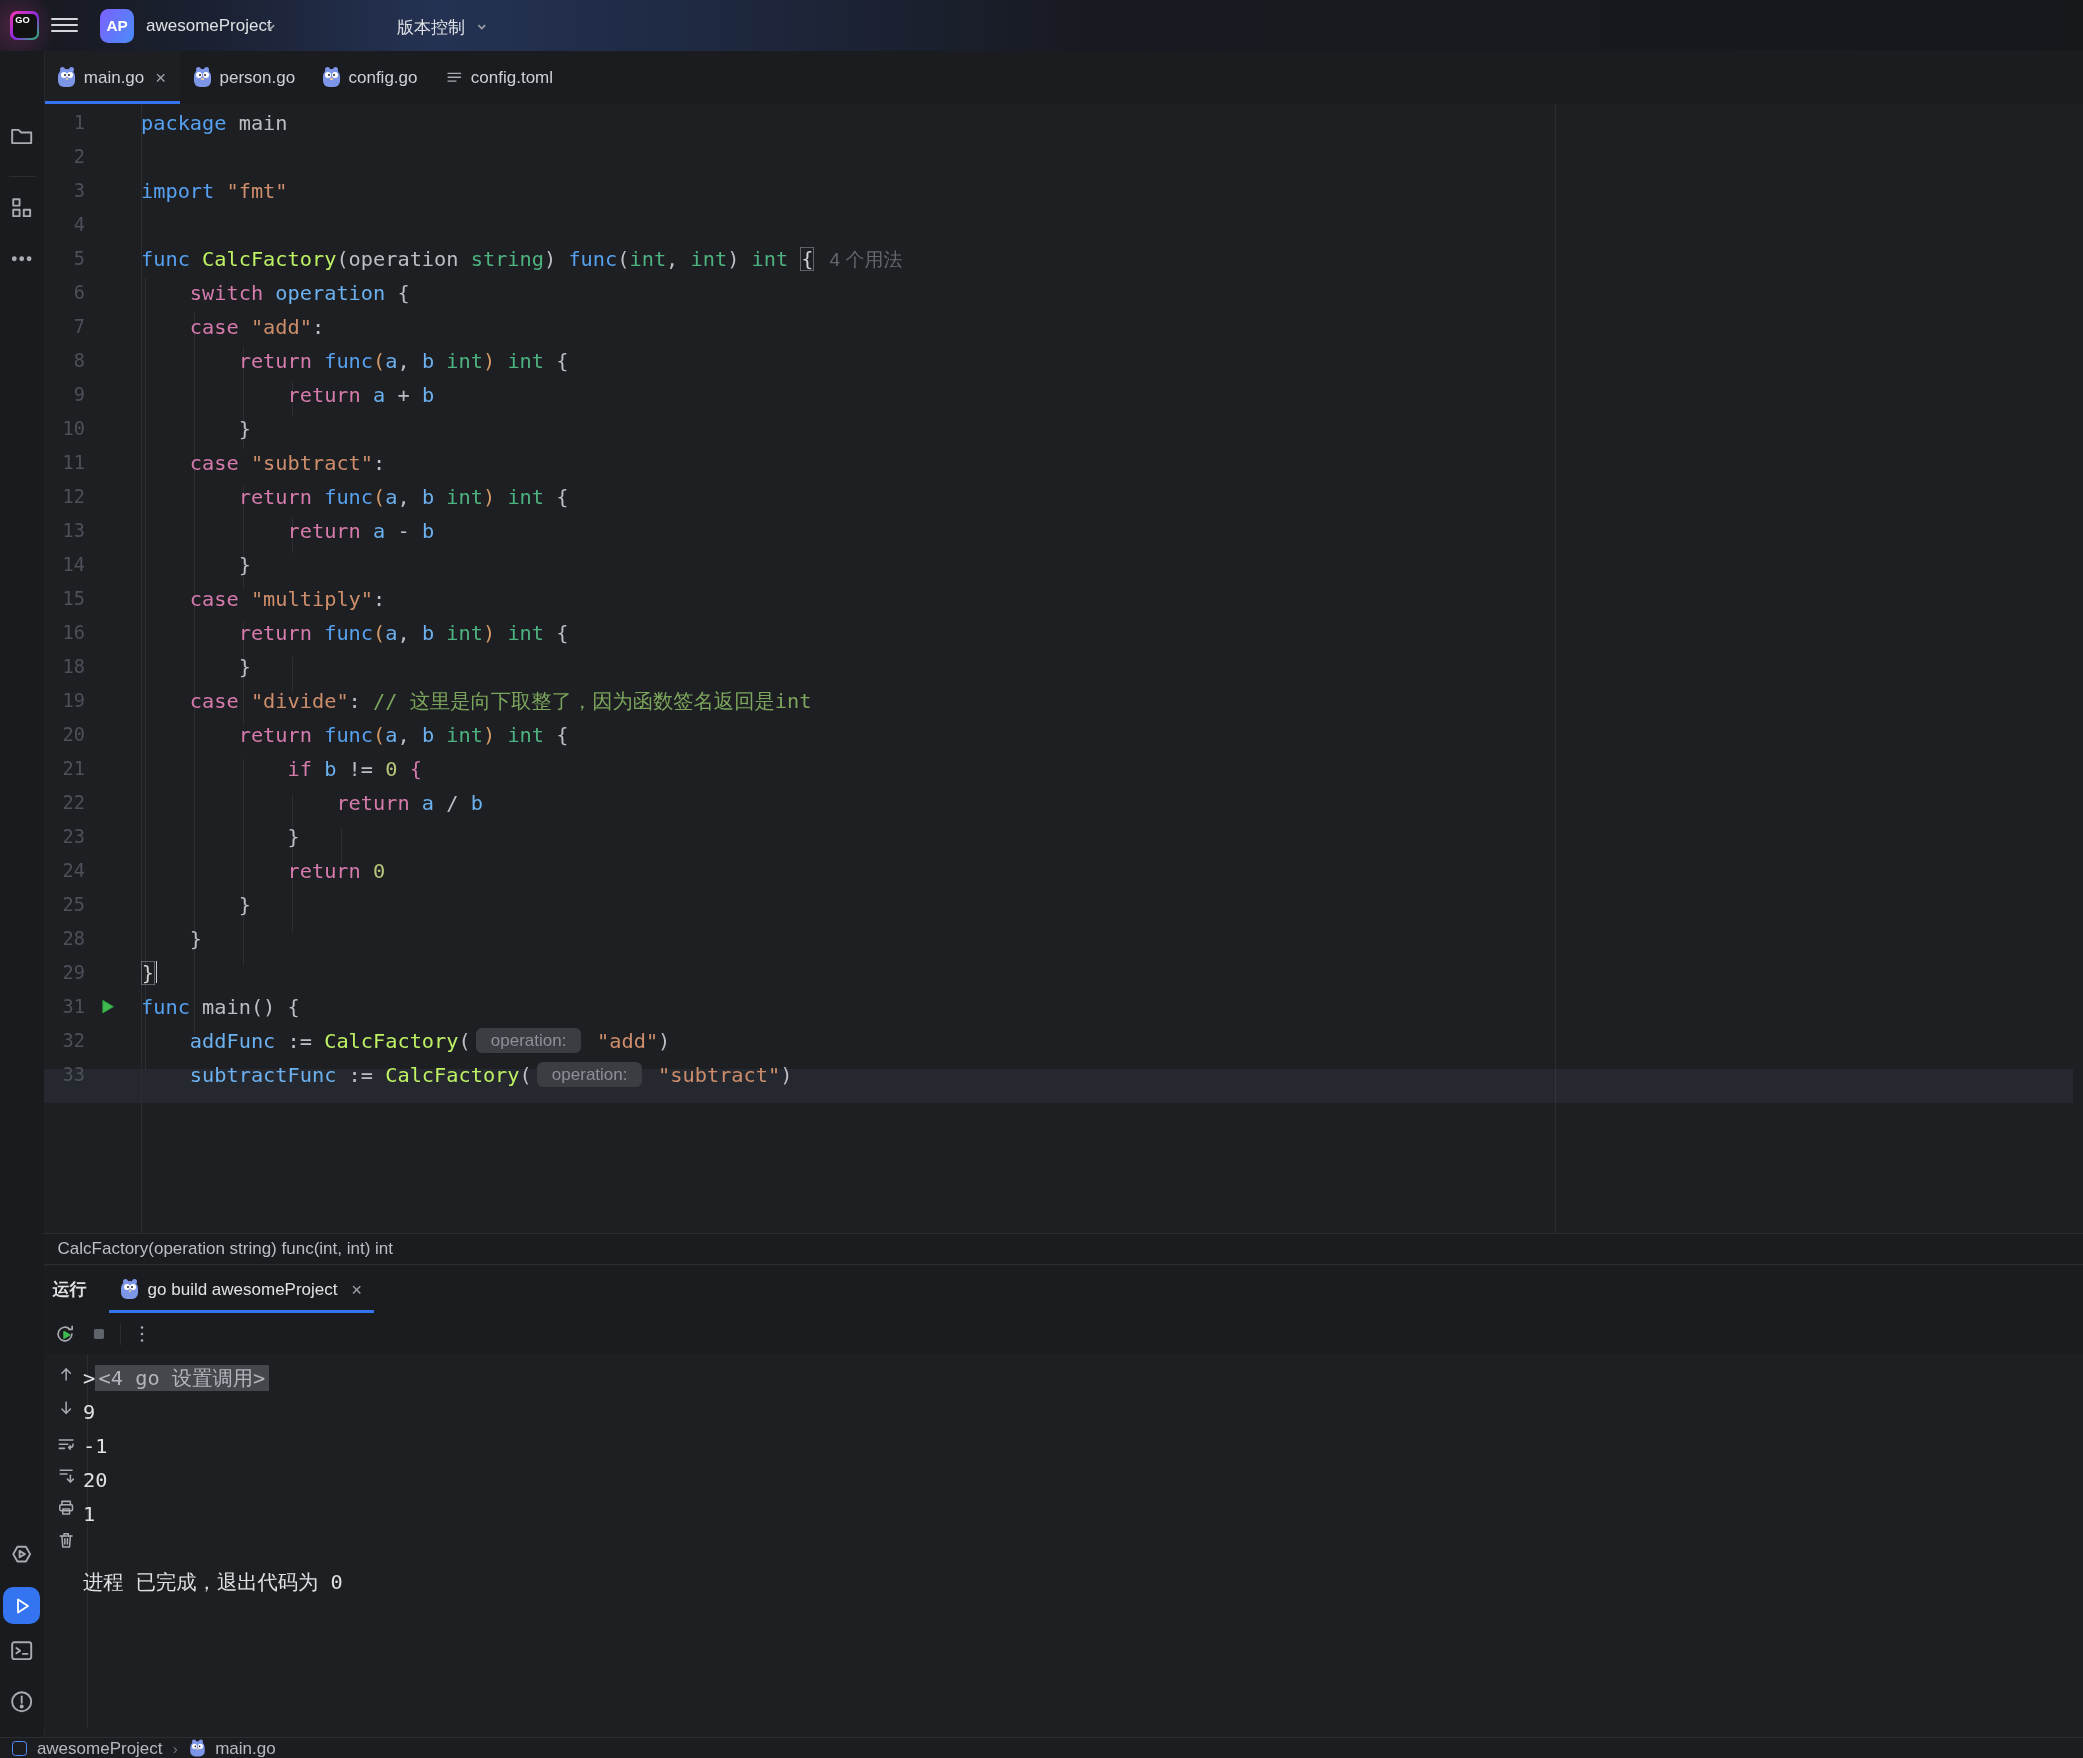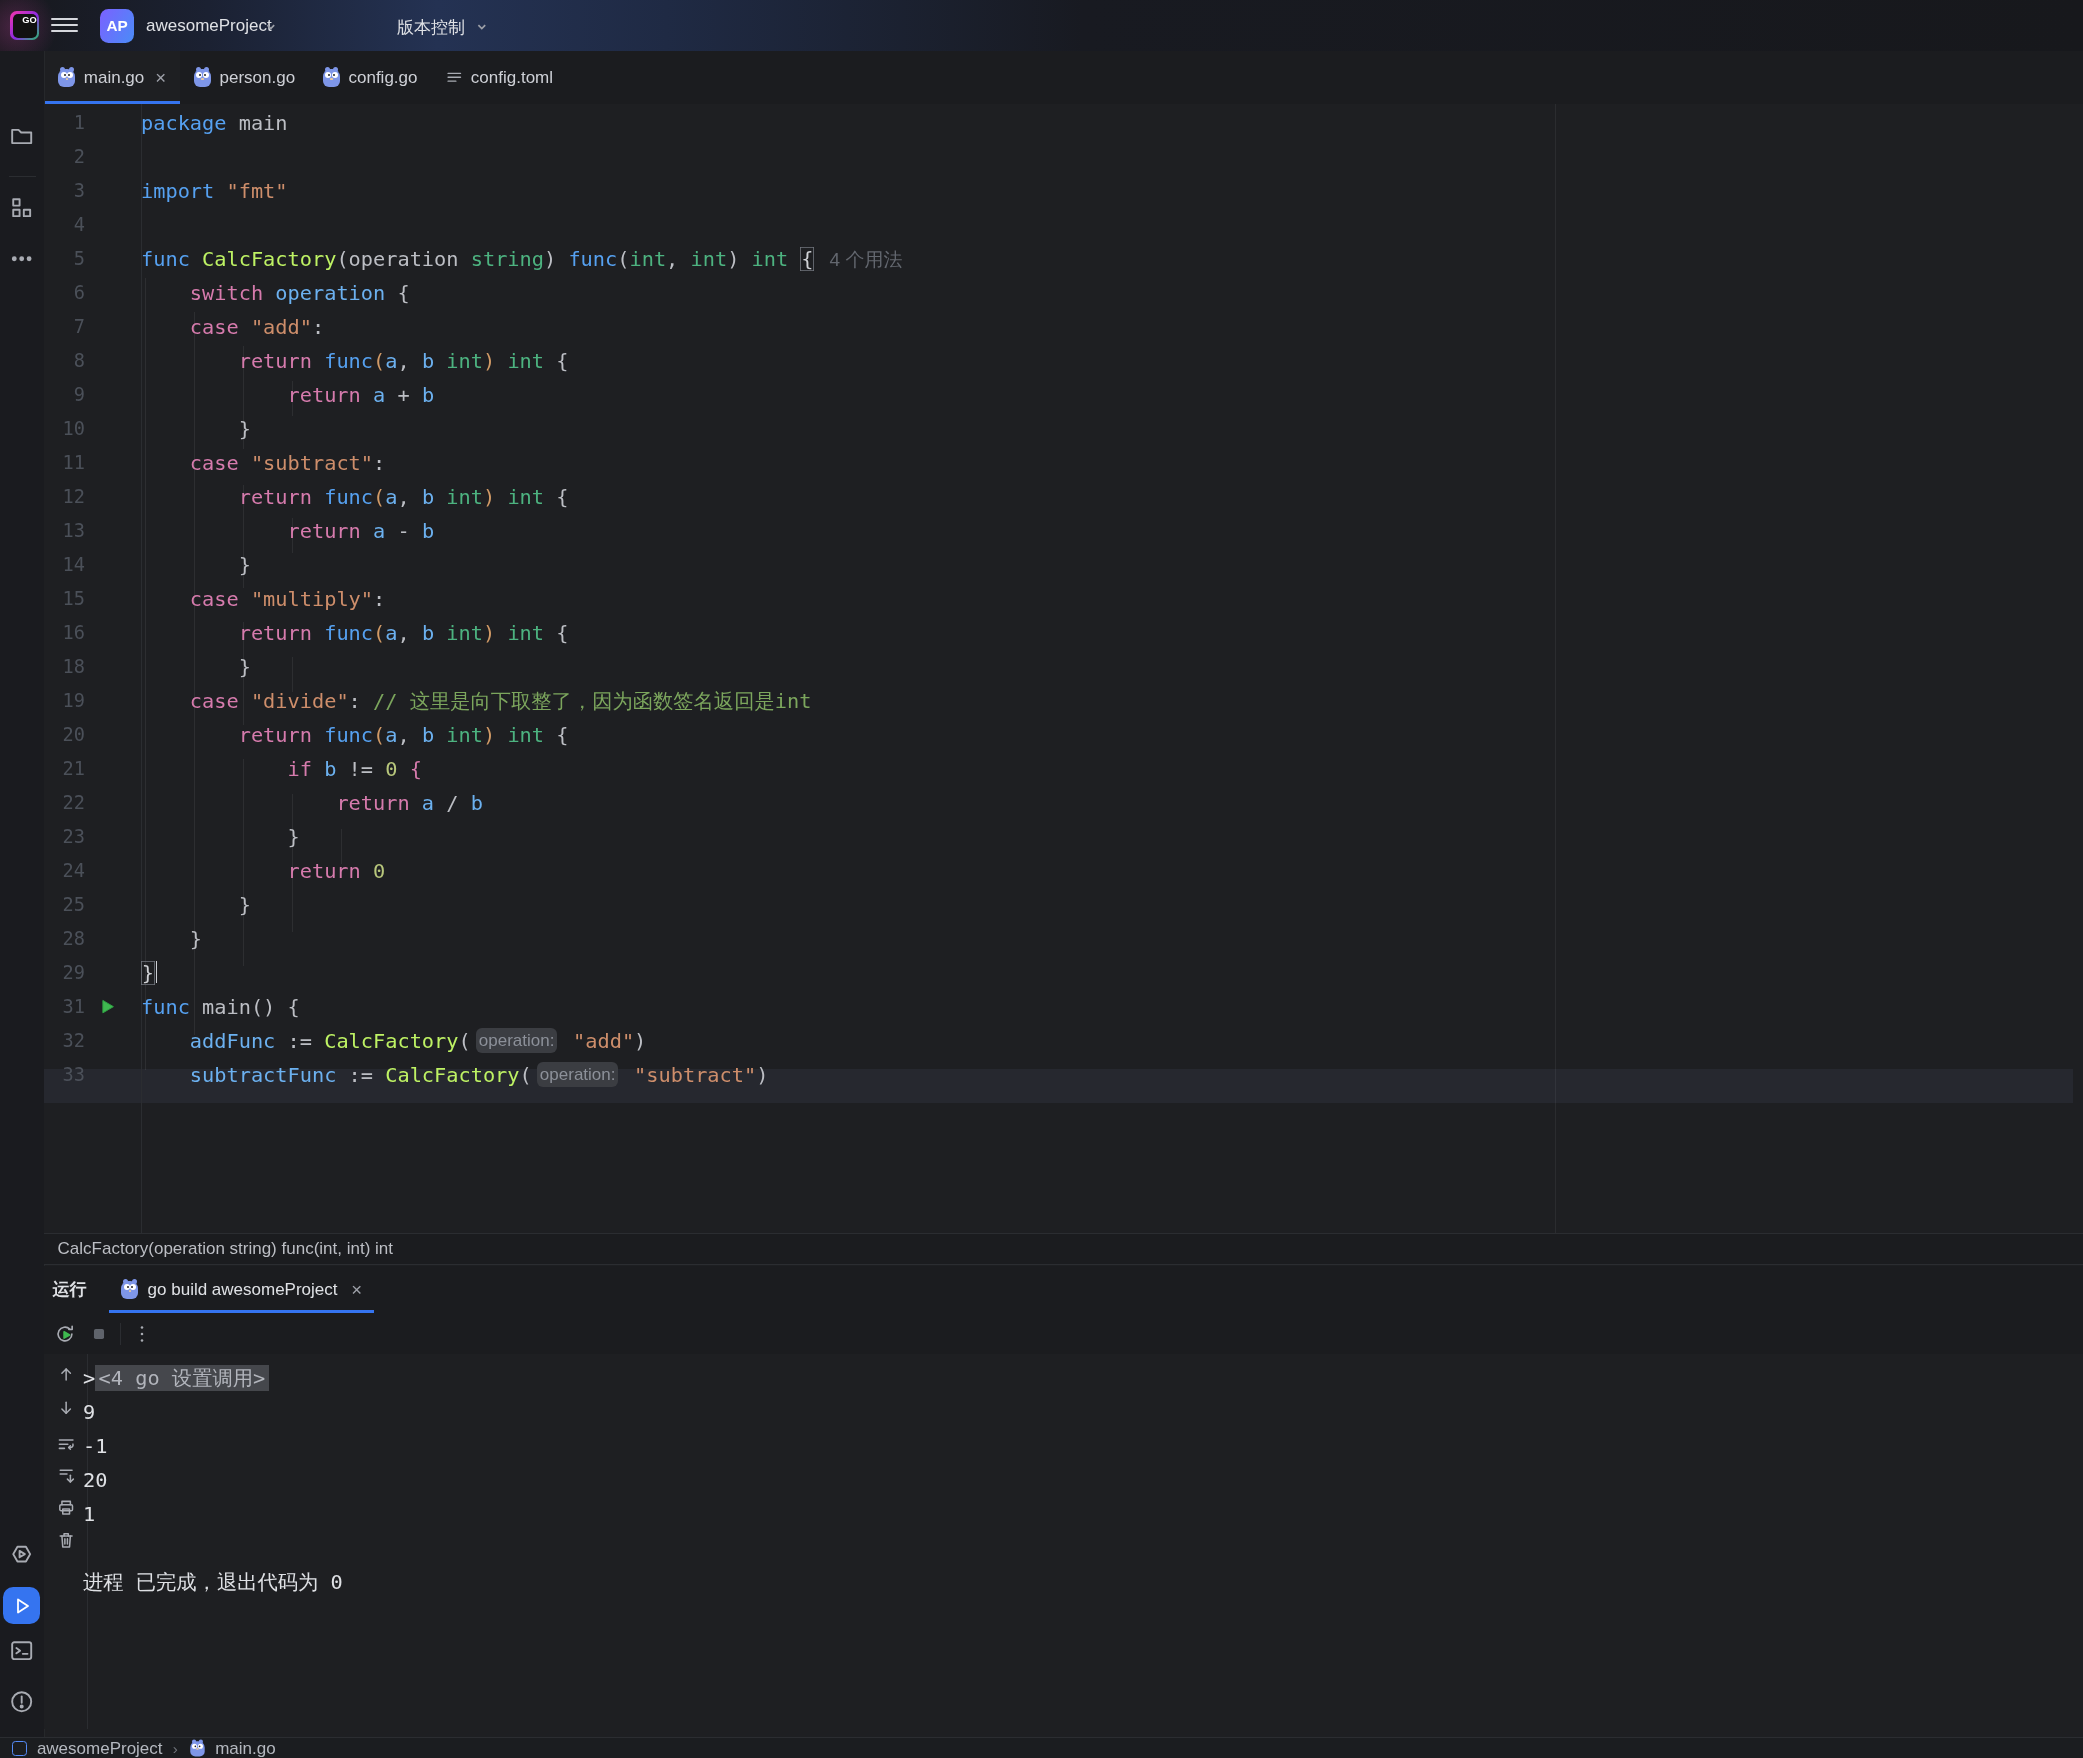--- a/index.html
+++ b/index.html
@@ -3,21 +3,21 @@
 <meta charset="utf-8">
 <style>
   html,body{margin:0;padding:0;background:#101113;}
   #app{position:relative;width:2083px;height:1759px;background:#1E1F22;overflow:hidden;
        font-family:"Liberation Sans","DejaVu Sans",sans-serif;color:#BCBEC4;}
 
   
   #header{position:absolute;left:0;top:0;width:2083px;height:51px;
     background:radial-gradient(circle 59px at 15.3px 27px, rgba(199,64,164,.28), transparent 70%),
                linear-gradient(90deg,#17181C 0%,#1B2132 10%,#243253 21%,#1F2A44 32%,#181A21 52%,#17181C 100%);
-    border-bottom:0.8px solid #2B2D31; display:flex;align-items:center;text-align:right;}
+    border-bottom:0.8px solid #2B2D31; display:flex;align-items:center;}
   #logo{position:absolute;left:10.2px;top:11px;width:29px;height:29px;border-radius:6.8px;
     background:linear-gradient(135deg,#F535AA 0%,#8A2BE2 55%,#24C26B 100%);}
   #logo .inner{position:absolute;left:2.5px;top:2.5px;right:2.5px;bottom:2.5px;border-radius:5.1px;background:#111;
     color:#fff;font-size:9.3px;font-weight:bold;line-height:11px;padding:1.7px 0 0 2.5px;}
   #hamburger{position:absolute;left:51px;top:13.6px;width:27px;height:24px;}
   #hamburger div{height:2.1px;background:#D5D7DC;margin:4.2px 0;border-radius:1.7px;}
   #proj-badge{position:absolute;left:100px;top:8.5px;width:34px;height:34px;border-radius:8.5px;
     background:linear-gradient(120deg,#7B61FF 0%,#4A8CF7 100%);color:#fff;font-size:15.3px;font-weight:bold;
     display:flex;align-items:center;justify-content:center;}
   #proj-name{position:absolute;left:146px;top:16px;font-size:17px;color:#DFE1E5;}
@@ -51,21 +51,21 @@
   .crow{display:flex;height:34px;line-height:34px;white-space:pre;}
   .lnum{width:41px;text-align:right;color:#4B5059;font-size:18.6px;font-family:"DejaVu Sans Mono",monospace;}
   .gico{width:56px;position:relative;}
   .gico svg{position:absolute;left:15.3px;top:9.3px;}
   .ctext{font-size:20.3px;font-family:"DejaVu Sans Mono",monospace;}
   .tk-kw{color:#56A1F1}.tk-ctl{color:#D67BAD}.tk-str{color:#CE8E6B}.tk-fn{color:#bef264}
   .tk-typ{color:#4DB380}.tk-var{color:#6CB1F0}.tk-num{color:#B8C77C}.tk-cmt{color:#7CA65D}
   .tk-par{color:#D19A66}.tk-pl{color:#BCBEC4}
   .tk-box{color:#D0D2D6;box-shadow:0 0 0 0.8px #72767E inset;padding:0 0.8px;}
   .tk-hint{color:#63676F;font-size:19px;font-family:"Liberation Sans","DejaVu Sans",sans-serif;margin-left:15.3px;}
-  .tk-inlay{display:inline-block;background:#3B3D42;color:#8C9099;border-radius:6px;padding:0 3px;
+  .tk-inlay{display:inline-block;background:#3B3D42;color:#8C9099;border-radius:6px;padding:0 15px;
     font-size:17px;line-height:25.4px;font-family:"Liberation Sans","DejaVu Sans",sans-serif;margin:0 3.4px 0 5.1px;vertical-align:1.7px;}
   .tk-caret{display:inline-block;width:1.7px;height:22px;background:#CED0D6;vertical-align:-3.4px;margin-left:0.8px;}
 
   
   #sigbar{position:absolute;left:44px;top:1233px;width:2039px;height:32px;background:#1B1C1F;
     border-top:0.8px solid #2B2D31;border-bottom:0.8px solid #2B2D31;font-size:17px;color:#BCBEC4;
     display:flex;align-items:center;padding-left:13.6px;box-sizing:border-box;}
 
   
   #runhead{position:absolute;left:44px;top:1266px;width:2039px;height:47px;background:#1B1C1F;display:flex;align-items:center;}

